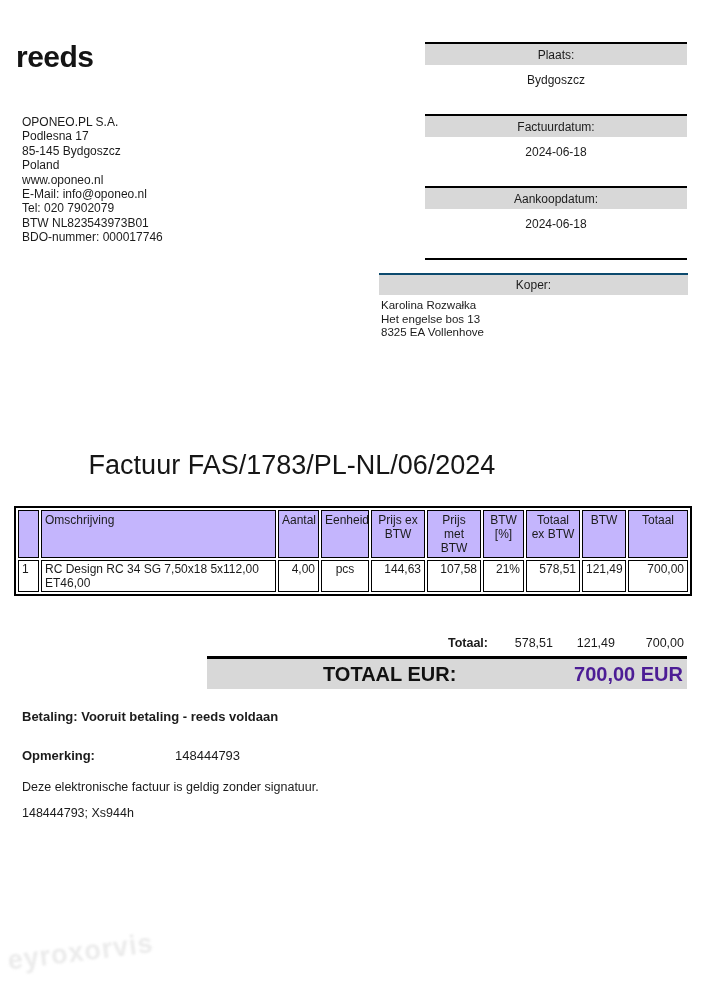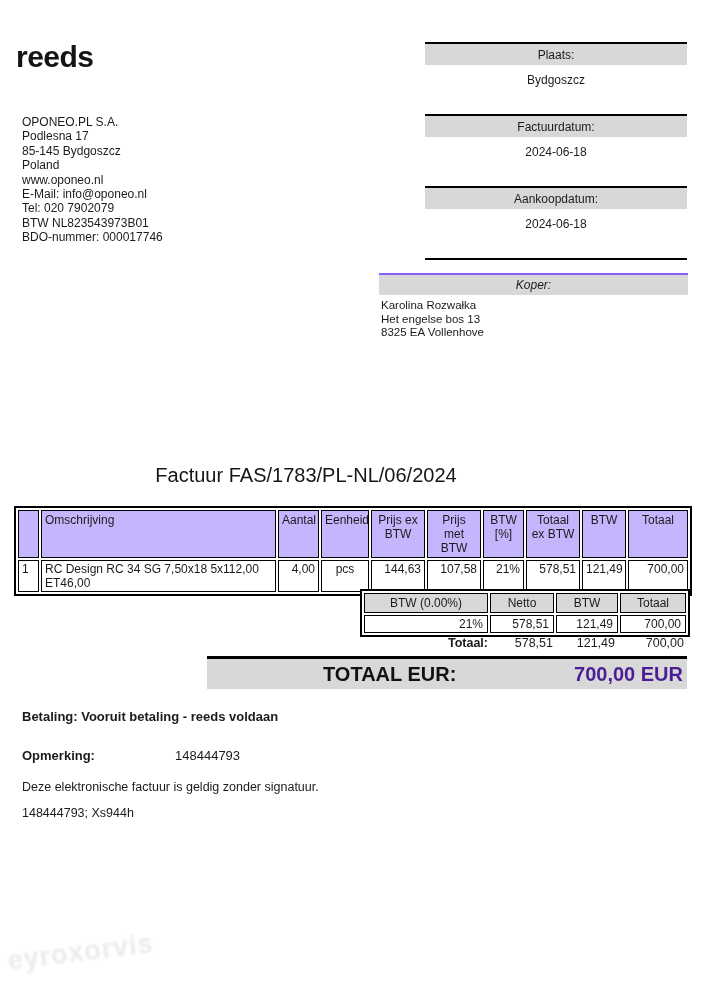--- a/index.html
+++ b/index.html
@@ -12,27 +12,27 @@
   .seller{position:absolute;left:22px;top:115px;font-size:12px;line-height:14.4px;}
 
   
   .meta{position:absolute;left:425px;top:42px;width:262px;border-bottom:2px solid #000;}
   .meta-block{border-top:2px solid #000;}
   .meta-label{background:#d8d8d8;text-align:center;font-size:12px;padding:4px 0 3px;}
   .meta-value{text-align:center;font-size:12px;padding:8px 0 27px;}
 
   
   .koper{position:absolute;left:379px;top:273px;width:309px;}
-  .koper-bar{border-top:2px solid #8b5cf6;background:#d8d8d8;text-align:center;
-             font-size:12px;padding:3px 0;font-style:italic;}
+  .koper-bar{border-top:2px solid #0c4a6e;background:#d8d8d8;text-align:center;
+             font-size:12px;padding:3px 0;}
   .buyer{position:absolute;left:381px;top:299px;font-size:11.5px;line-height:13.5px;}
 
   
   .title{position:absolute;left:0;top:450px;width:584px;text-align:center;
-         font-size:20px;font-weight:normal;margin:14px;color:#161616;}
+         font-size:27px;font-weight:normal;margin:0;color:#161616;}
 
   
   table{border-collapse:separate;}
   .items{position:absolute;left:14px;top:506px;width:678px;border:2px solid #000;
          border-spacing:2px;table-layout:fixed;font-size:12px;background:#fff;}
   .items th{background:#c4b5fd;border:1px solid #000;font-weight:normal;
             vertical-align:top;padding:2px 3px;height:36px;text-align:center;}
   .items td{border:1px solid #000;vertical-align:top;padding:1px 3px;height:26px;}
   .al{text-align:left!important;} .ac{text-align:center!important;} .ar{text-align:right!important;}
 
@@ -145,42 +145,20 @@
       <td class="ar">144,63</td>
       <td class="ar">107,58</td>
       <td class="ar">21%</td>
       <td class="ar">578,51</td>
       <td class="ar">121,49</td>
       <td class="ar">700,00</td>
     </tr>
   </tbody>
     </table>
 
-  <table class="vat">
-    <colgroup>
-      <col style="width:124px">
-        <col style="width:64px">
-        <col style="width:62px">
-        <col style="width:66px">
-    </colgroup>
-    <tbody>
-        <tr>
-      <th>BTW (0.00%)</th>
-      <th>Netto</th>
-      <th>BTW</th>
-      <th>Totaal</th>
-    </tr>
-    <tr>
-      <td>21%</td>
-      <td>578,51</td>
-      <td>121,49</td>
-      <td>700,00</td>
-    </tr>
-  </tbody>
-    </table>
 
   <div class="vat-total">
     <span class="vt-label">Totaal:</span>
     <span class="vt-v1">578,51</span>
     <span class="vt-v2">121,49</span>
     <span class="vt-v3">700,00</span>
   </div>
 
   <div class="grand">
     <span class="grand-label">TOTAAL EUR:</span>

